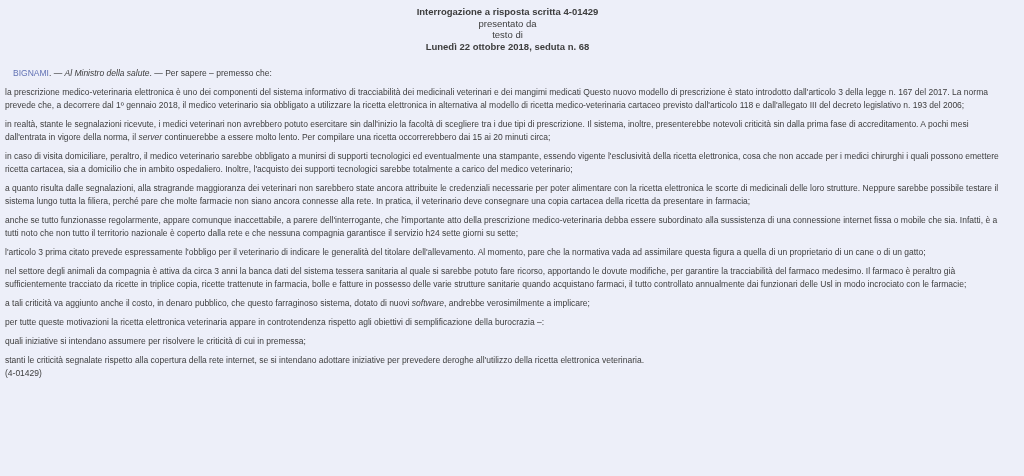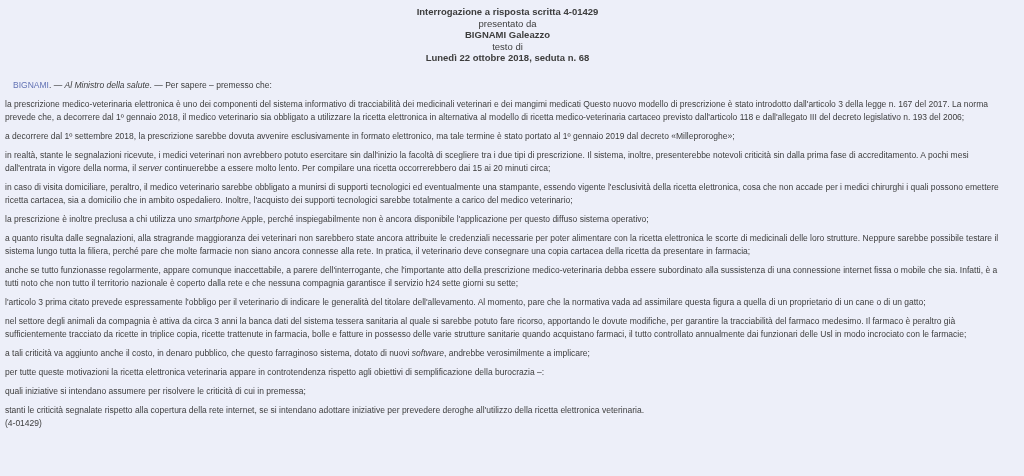--- a/index.html
+++ b/index.html
@@ -49,38 +49,35 @@
   i { font-style: italic; }
 </style>
 </head>
 <body>
 
 <div class="page">
 
   <header class="doc-header">
     <div class="b">Interrogazione a risposta scritta 4-01429</div>
     <div>presentato da</div>
-    <div class="b">BIGNAMI Galeazzo</div>
     <div>testo di</div>
     <div class="b">Lunedì 22 ottobre 2018, seduta n. 68</div>
   </header>
 
   <main class="doc-body">
 
     <p class="intro"><a class="deputy-link">BIGNAMI</a><span>. — </span><i>Al Ministro della salute</i><span>. — Per sapere – premesso che:</span></p>
 
     <p><span>la prescrizione medico-veterinaria elettronica è uno dei componenti del sistema informativo di tracciabilità dei medicinali veterinari e dei mangimi medicati Questo nuovo modello di prescrizione è stato introdotto dall'articolo 3 della legge n. 167 del 2017. La norma prevede che, a decorrere dal 1º gennaio 2018, il medico veterinario sia obbligato a utilizzare la ricetta elettronica in alternativa al modello di ricetta medico-veterinaria cartaceo previsto dall'articolo 118 e dall'allegato III del decreto legislativo n. 193 del 2006;</span></p>
 
-    <p><span>a decorrere dal 1º settembre 2018, la prescrizione sarebbe dovuta avvenire esclusivamente in formato elettronico, ma tale termine è stato portato al 1º gennaio 2019 dal decreto «Milleproroghe»;</span></p>
 
     <p><span>in realtà, stante le segnalazioni ricevute, i medici veterinari non avrebbero potuto esercitare sin dall'inizio la facoltà di scegliere tra i due tipi di prescrizione. Il sistema, inoltre, presenterebbe notevoli criticità sin dalla prima fase di accreditamento. A pochi mesi dall'entrata in vigore della norma, il </span><i>server</i><span> continuerebbe a essere molto lento. Per compilare una ricetta occorrerebbero dai 15 ai 20 minuti circa;</span></p>
 
     <p><span>in caso di visita domiciliare, peraltro, il medico veterinario sarebbe obbligato a munirsi di supporti tecnologici ed eventualmente una stampante, essendo vigente l'esclusività della ricetta elettronica, cosa che non accade per i medici chirurghi i quali possono emettere ricetta cartacea, sia a domicilio che in ambito ospedaliero. Inoltre, l'acquisto dei supporti tecnologici sarebbe totalmente a carico del medico veterinario;</span></p>
 
-    <p><span>la prescrizione è inoltre preclusa a chi utilizza uno </span><i>smartphone</i><span> Apple, perché inspiegabilmente non è ancora disponibile l'applicazione per questo diffuso sistema operativo;</span></p>
 
     <p><span>a quanto risulta dalle segnalazioni, alla stragrande maggioranza dei veterinari non sarebbero state ancora attribuite le credenziali necessarie per poter alimentare con la ricetta elettronica le scorte di medicinali delle loro strutture. Neppure sarebbe possibile testare il sistema lungo tutta la filiera, perché pare che molte farmacie non siano ancora connesse alla rete. In pratica, il veterinario deve consegnare una copia cartacea della ricetta da presentare in farmacia;</span></p>
 
     <p><span>anche se tutto funzionasse regolarmente, appare comunque inaccettabile, a parere dell'interrogante, che l'importante atto della prescrizione medico-veterinaria debba essere subordinato alla sussistenza di una connessione internet fissa o mobile che sia. Infatti, è a tutti noto che non tutto il territorio nazionale è coperto dalla rete e che nessuna compagnia garantisce il servizio h24 sette giorni su sette;</span></p>
 
     <p><span>l'articolo 3 prima citato prevede espressamente l'obbligo per il veterinario di indicare le generalità del titolare dell'allevamento. Al momento, pare che la normativa vada ad assimilare questa figura a quella di un proprietario di un cane o di un gatto;</span></p>
 
     <p><span>nel settore degli animali da compagnia è attiva da circa 3 anni la banca dati del sistema tessera sanitaria al quale si sarebbe potuto fare ricorso, apportando le dovute modifiche, per garantire la tracciabilità del farmaco medesimo. Il farmaco è peraltro già sufficientemente tracciato da ricette in triplice copia, ricette trattenute in farmacia, bolle e fatture in possesso delle varie strutture sanitarie quando acquistano farmaci, il tutto controllato annualmente dai funzionari delle Usl in modo incrociato con le farmacie;</span></p>
 
     <p><span>a tali criticità va aggiunto anche il costo, in denaro pubblico, che questo farraginoso sistema, dotato di nuovi </span><i>software</i><span>, andrebbe verosimilmente a implicare;</span></p>

